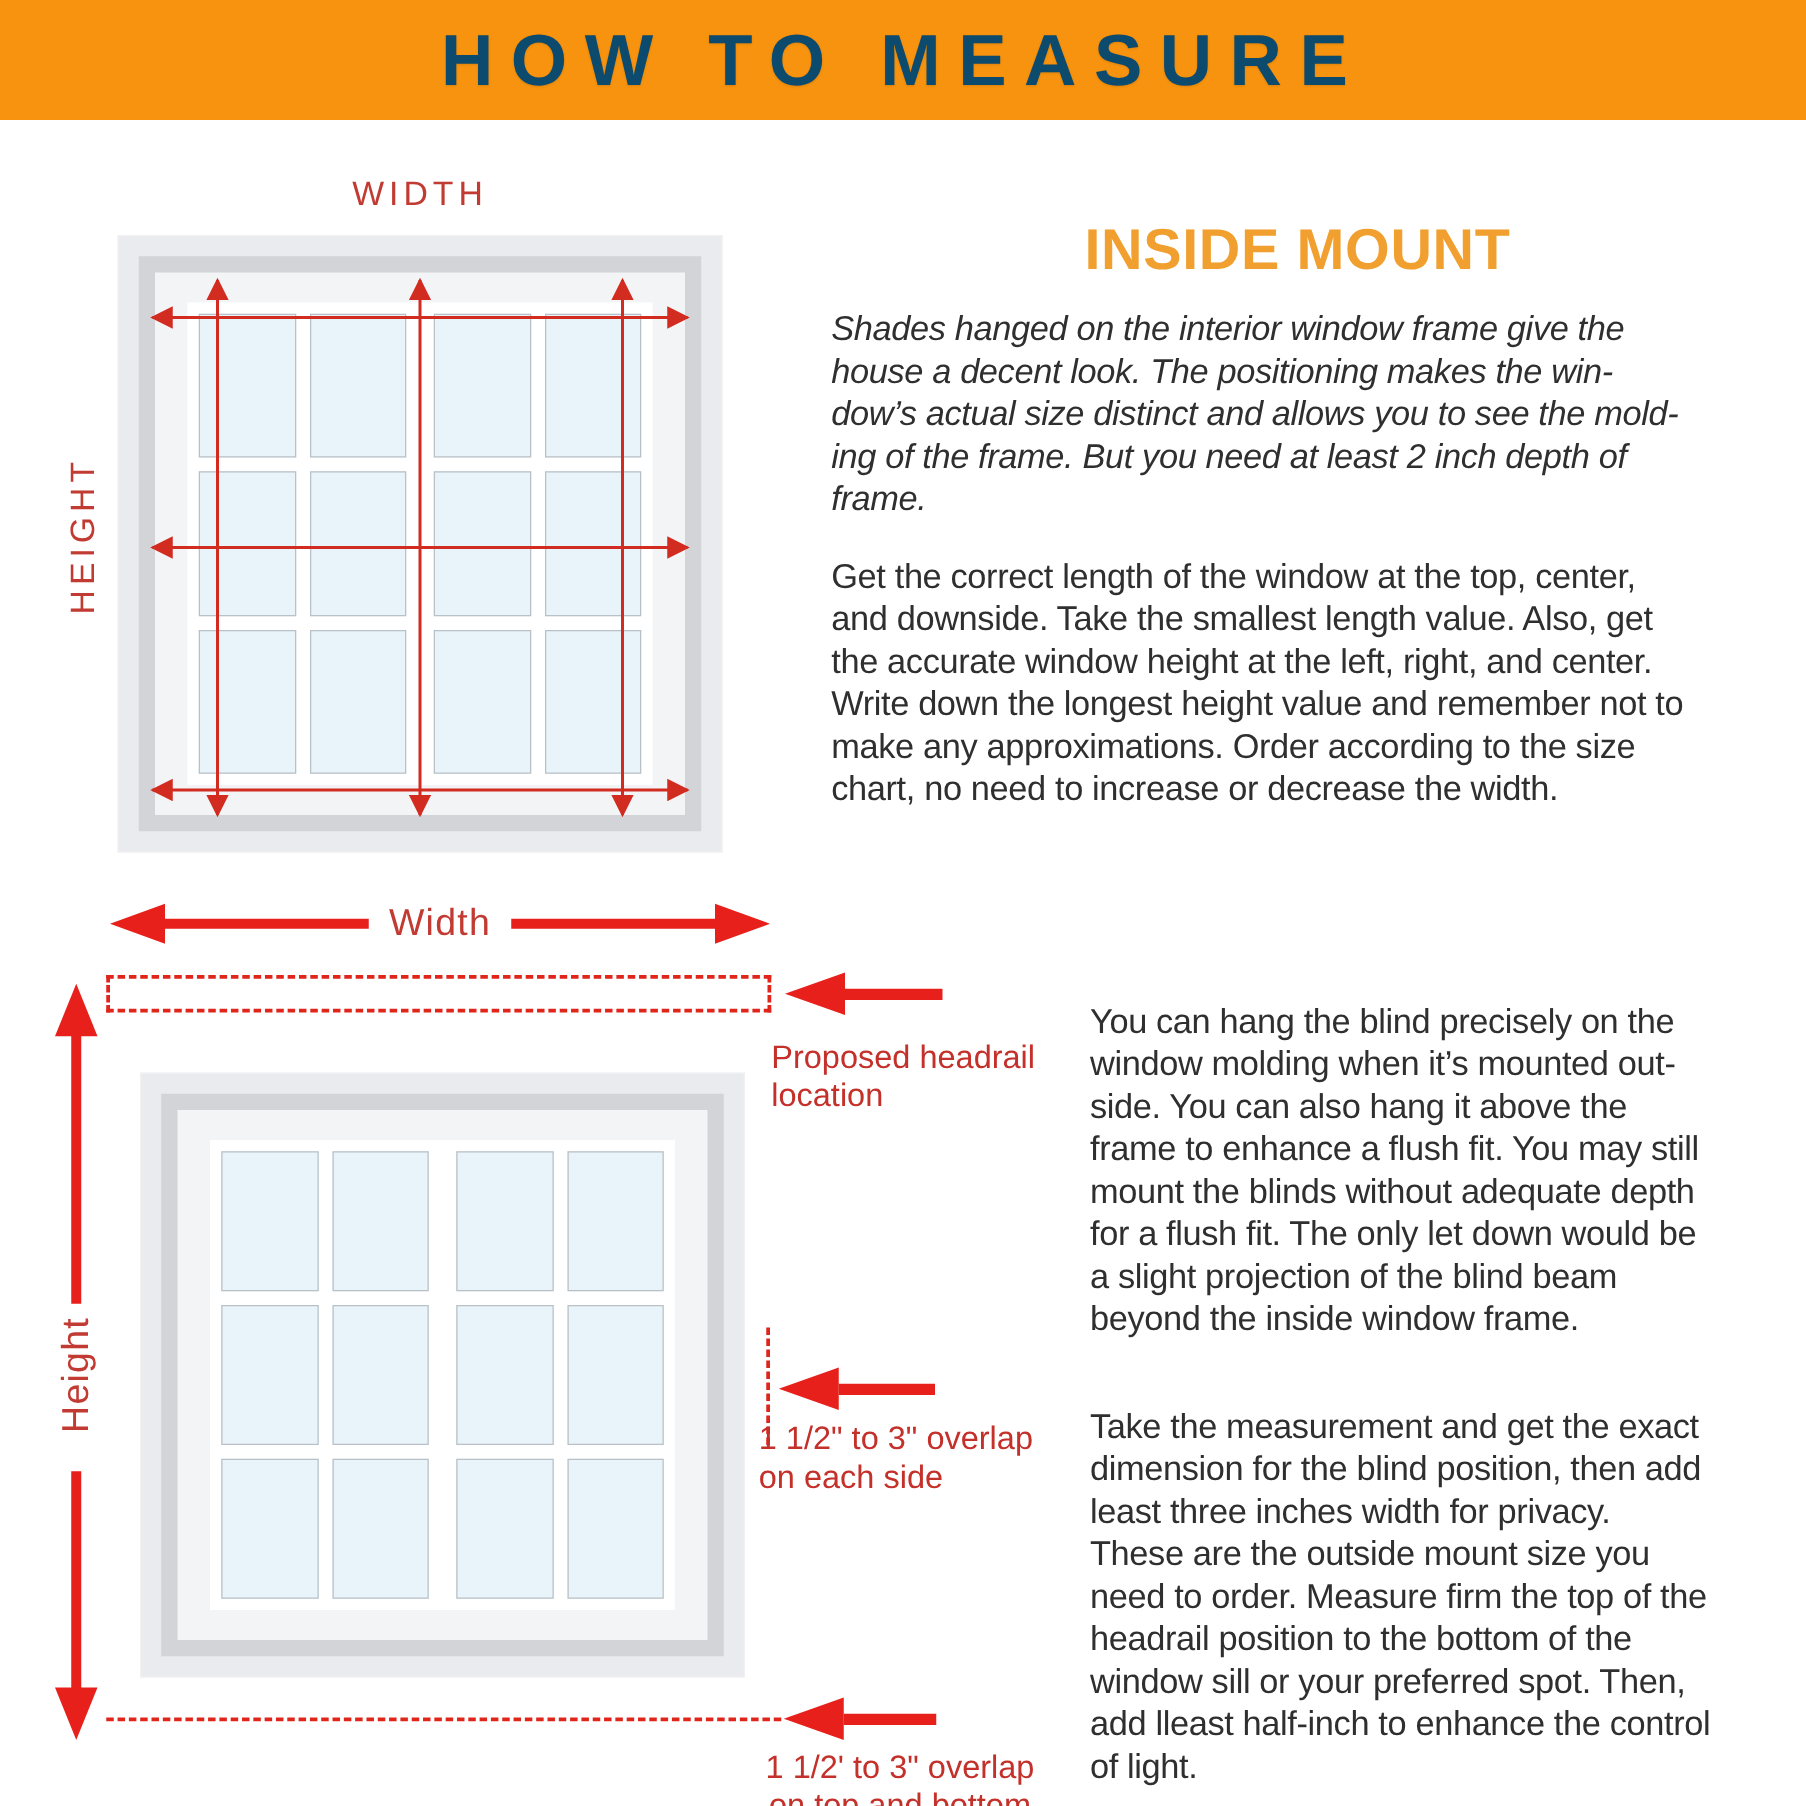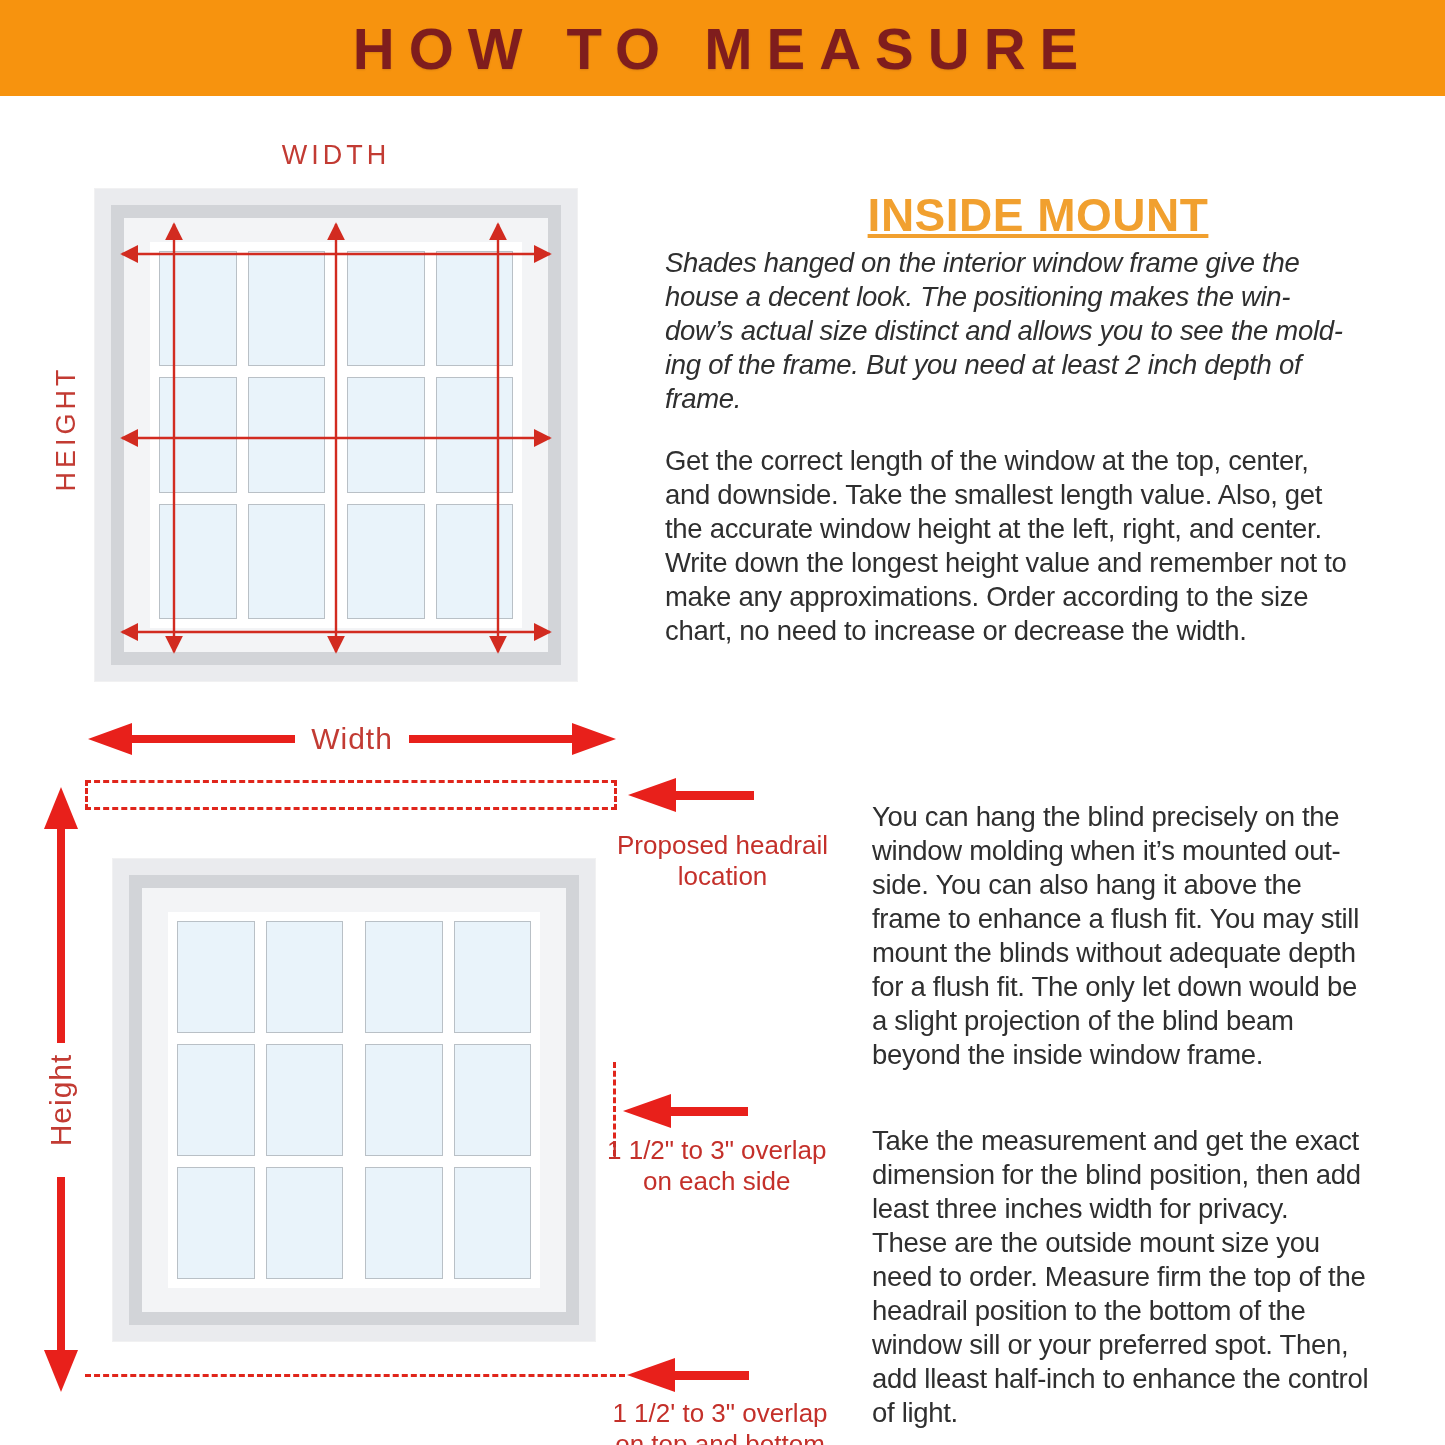--- a/index.html
+++ b/index.html
@@ -8,40 +8,40 @@
     position:relative; width:1445px; height:1445px; background:#ffffff;
     font-family:"Liberation Sans", sans-serif; overflow:hidden;
   }
 
   
   .banner {
     position:absolute; left:0; top:0; width:1445px; height:96px;
     background:#F7930E; display:flex; align-items:center; justify-content:center;
   }
   .banner h1 {
-    margin:16px; color:#7f1d1d; font-size:58px; font-weight:bold;
+    margin:16px; color:#0c4a6e; font-size:58px; font-weight:bold;
     letter-spacing:14px; text-shadow:0 1px 2px rgba(0,0,0,0.12);
   }
 
   
   .window { position:absolute; background:#eaebee; padding:17px; box-shadow:0 0 0 1px #f1f1f2 inset; }
   .win-mid { background:#d2d4d8; width:100%; height:100%; padding:13px; }
   .win-sill { background:#f3f4f6; width:100%; height:100%; padding:24px 26px; }
   .sashes { background:#ffffff; width:100%; height:100%; display:flex; gap:22px; padding:9px; }
   .sash { flex:1; display:grid; grid-template-columns:1fr 1fr; grid-template-rows:1fr 1fr 1fr; gap:11px; }
   .pane { background:#e9f3fa; border:1px solid #b9c0c6; }
 
   .overlay { position:absolute; pointer-events:none; }
 
   
   .dim-label { position:absolute; color:#c23b33; letter-spacing:4px; font-size:27px; font-weight:300; }
   .width-label-top { left:94px; top:140px; width:484px; text-align:center; }
   .height-label-top { left:-6px; top:413px; width:145px; text-align:center; transform:rotate(-90deg); }
 
-  .red-label { position:absolute; color:#c4302a; font-size:26px; line-height:31px; white-space:pre;text-align:center; }
+  .red-label { position:absolute; color:#c4302a; font-size:26px; line-height:31px; white-space:pre; }
 
   
   .width-indicator { position:absolute; left:88px; top:722px; width:528px; height:34px; display:flex; align-items:center; }
   .wi-shaft { flex:1; height:8px; background:#e8201b; }
   .wi-head-l { width:0; height:0; border-style:solid; border-width:16px 44px 16px 0; border-color:transparent #e8201b transparent transparent; }
   .wi-head-r { width:0; height:0; border-style:solid; border-width:16px 0 16px 44px; border-color:transparent transparent transparent #e8201b; }
   .wi-text { padding:0 16px; color:#c23b33; font-size:30px; font-weight:300; letter-spacing:1px; }
 
   
   .big-arrow-left { position:absolute; display:flex; align-items:center; height:34px; }
@@ -58,21 +58,21 @@
   .hi-head-up   { position:absolute; left:0; top:0; width:0; height:0; border-style:solid; border-width:0 17px 42px 17px; border-color:transparent transparent #e8201b transparent; }
   .hi-head-down { position:absolute; left:0; bottom:0; width:0; height:0; border-style:solid; border-width:42px 17px 0 17px; border-color:#e8201b transparent transparent transparent; }
   .hi-shaft { position:absolute; left:13px; width:8px; background:#e8201b; }
   .hi-shaft.s1 { top:40px; height:216px; }
   .hi-shaft.s2 { top:390px; height:175px; }
   .hi-text { position:absolute; left:-53px; top:296px; width:140px; text-align:center; transform:rotate(-90deg);
              color:#c23b33; font-size:30px; font-weight:300; letter-spacing:1px; }
 
   
   .mount-heading { position:absolute; margin:0; color:#F1A02F; font-size:46px; font-weight:bold; text-align:center; letter-spacing:0.5px; }
-  .heading-inside  { left:668px; top:188px; width:740px;text-decoration:underline; }
+  .heading-inside  { left:668px; top:172px; width:740px; }
   .heading-outside { left:848px; top:710px; width:560px; }
   .body-text { position:absolute; margin:0; color:#2f2f2f; font-size:27.5px; line-height:34px; letter-spacing:-0.3px; white-space:pre; }
   .p-inside-1  { left:665px; top:246px; width:772px;font-style:italic; }
   .p-inside-2  { left:665px; top:444px; width:772px; }
   .p-outside-1 { left:872px; top:800px; width:570px; }
   .p-outside-2 { left:872px; top:1124px; width:570px; }
 </style>
 </head>
 <body>
 

